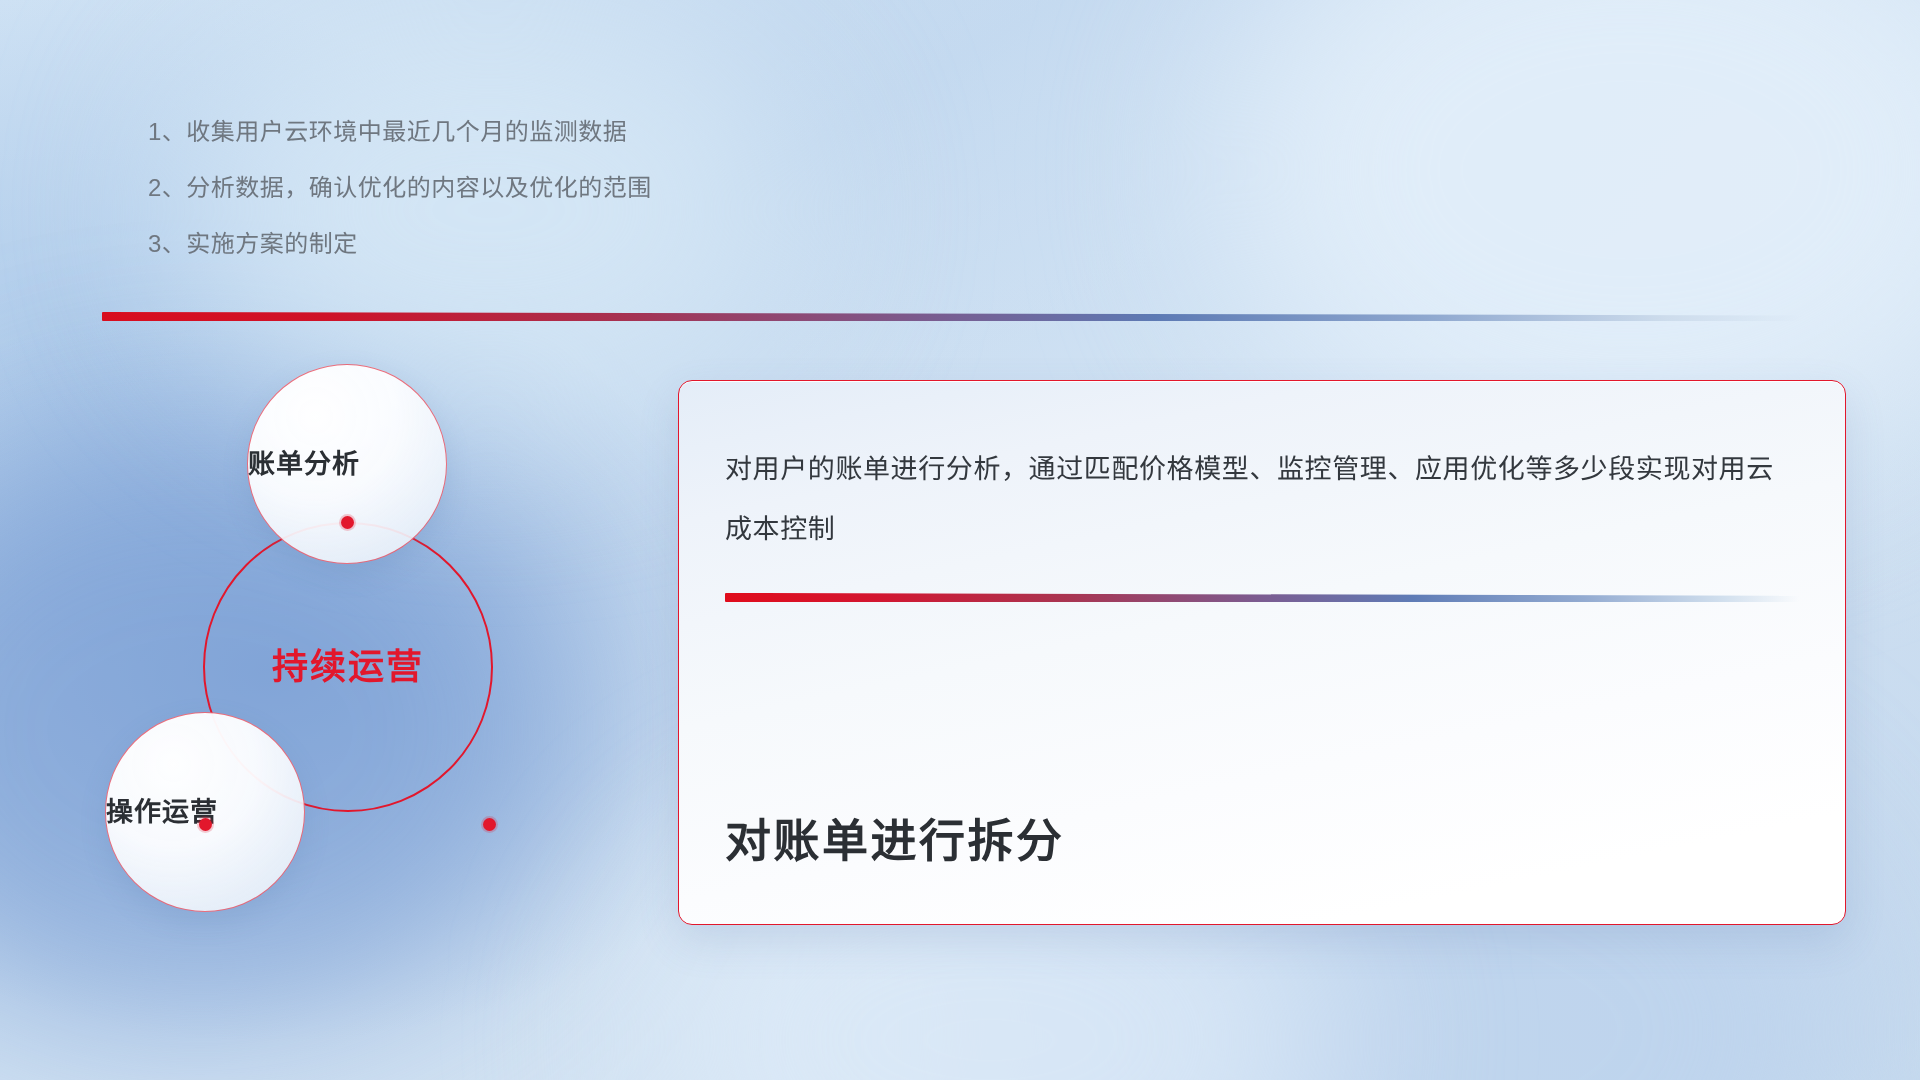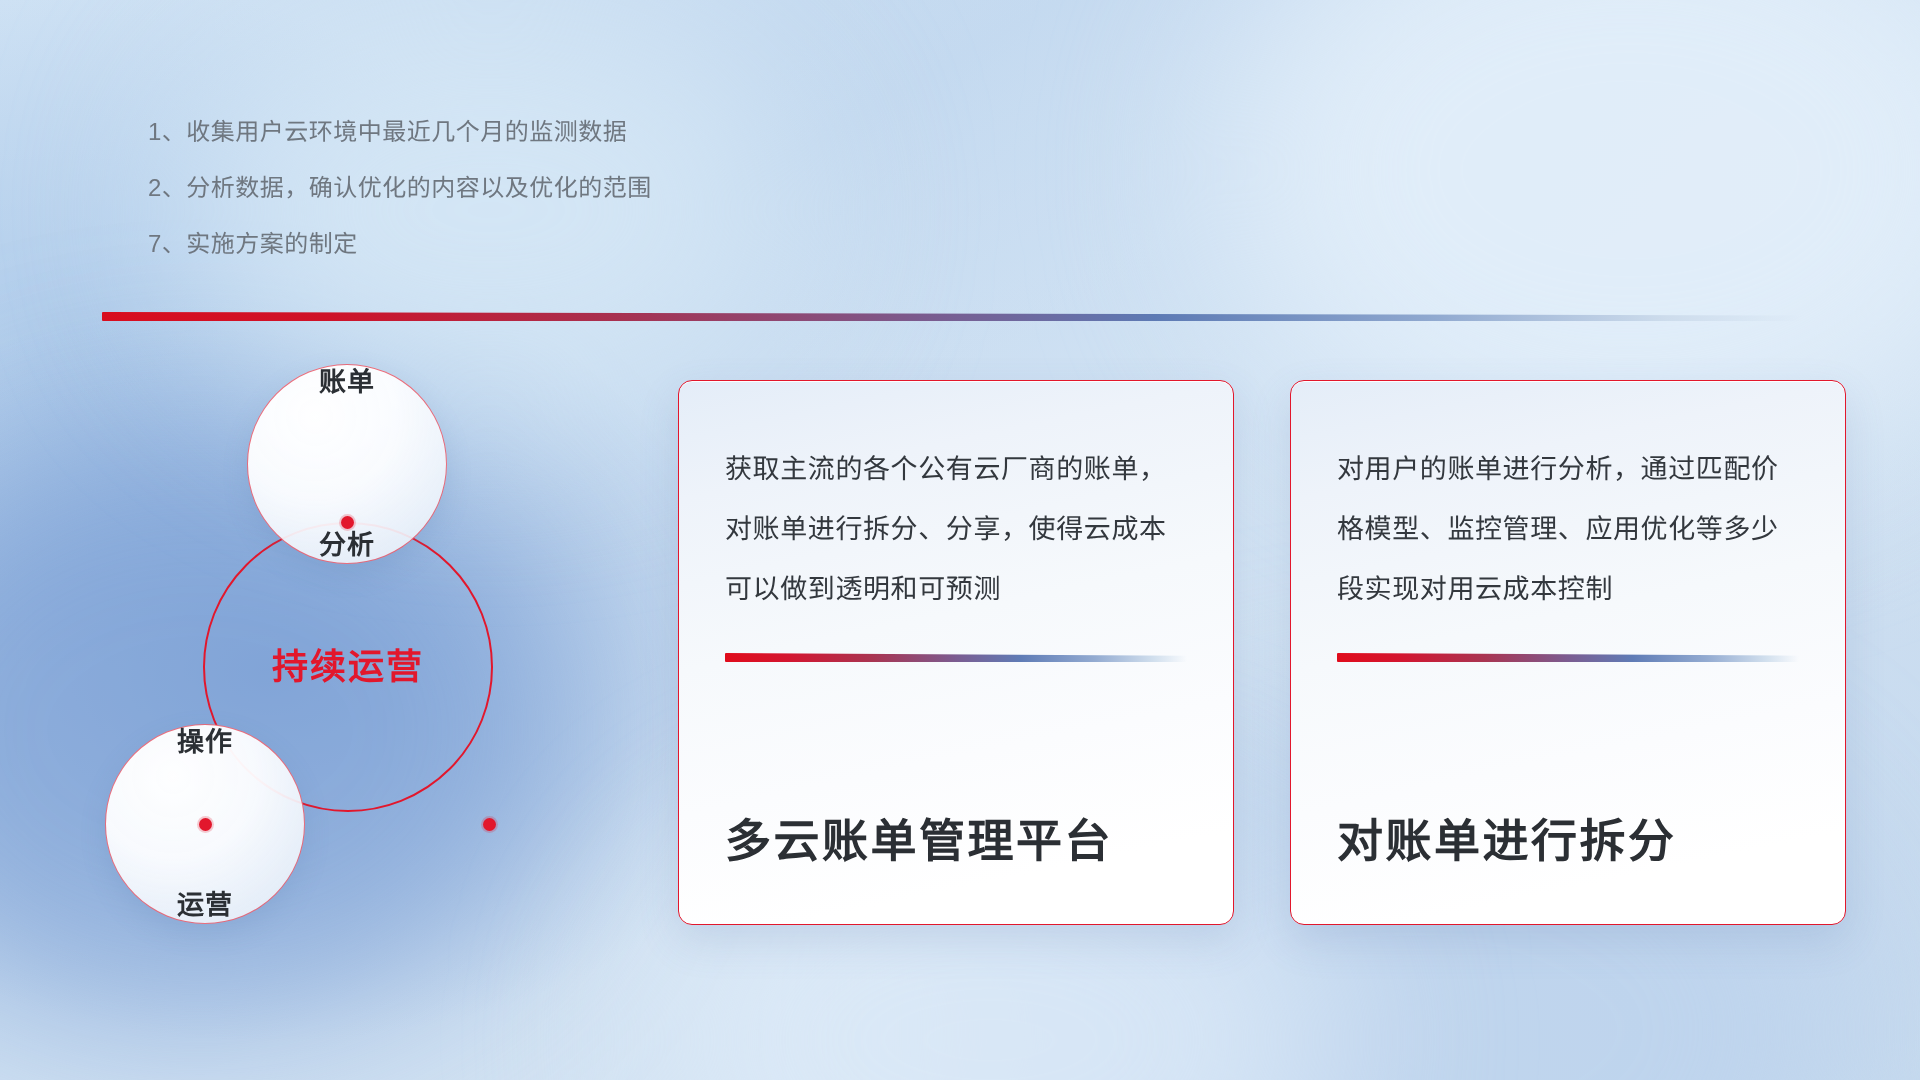--- a/index.html
+++ b/index.html
@@ -106,35 +106,34 @@
     position: absolute;
     border-radius: 50%;
     border: 1.6px solid rgba(226,23,44,0.62);
     background:
       radial-gradient(circle at 34% 26%, rgba(255,255,255,0.99) 0%,
                       rgba(252,253,255,0.96) 42%,
                       rgba(238,244,251,0.90) 78%,
                       rgba(228,238,249,0.86) 100%);
     box-shadow: 0 10px 26px rgba(90,125,175,0.18);
     display: flex;
-    flex-direction: column;
     align-items: center;
-    justify-content: space-between;
+    justify-content: flex-start;
   }
   .bubble-label {
     font-size: 27px;
     line-height: 35px;
     font-weight: 700;
     color: #2b2f34;
     text-align: center;
     letter-spacing: 1px;
   }
 
   .bubble-top   { left: 152px; top: 12px;   width: 200px; height: 200px; }
-  .bubble-left  { left: 10px;  top: 372px;  width: 200px; height: 200px; gap: 48px; }
+  .bubble-left  { left: 10px;  top: 360px;  width: 200px; height: 200px; }
   .bubble-right { left: 290px; top: 352px;  width: 200px; height: 200px; }
 
   .center-label {
     position: absolute;
     left: 108px; top: 170px;
     width: 290px; height: 290px;
     display: flex;
     flex-direction: row;
     align-items: center;
     justify-content: center;
@@ -222,21 +221,21 @@
   <div class="blob blob-a"></div>
   <div class="blob blob-b"></div>
   <div class="blob blob-c"></div>
   <div class="blob blob-d"></div>
   <div class="blob blob-e"></div>
 
   <div class="steps">
     <div class="steps-col left">
       <div class="step-line">1、收集用户云环境中最近几个月的监测数据</div>
       <div class="step-line">2、分析数据，确认优化的内容以及优化的范围</div>
-      <div class="step-line">7、实施方案的制定</div>
+      <div class="step-line">3、实施方案的制定</div>
     </div>
   </div>
 
   <div class="divider-main"></div>
 
   <div class="venn">
 
     <div class="ring ring-center"></div>
 
     <div class="center-label">
@@ -255,25 +254,20 @@
     </div>
 
 
     <div class="node-dot dot-top"></div>
     <div class="node-dot dot-left"></div>
     <div class="node-dot dot-right"></div>
   </div>
 
   <div class="cards">
 
-    <div class="card">
-      <div class="card-body">获取主流的各个公有云厂商的账单，对账单进行拆分、分享，使得云成本可以做到透明和可预测</div>
-      <div class="card-rule"></div>
-      <div class="card-title">多云账单管理平台</div>
-    </div>
 
     <div class="card">
       <div class="card-body">对用户的账单进行分析，通过匹配价格模型、监控管理、应用优化等多少段实现对用云成本控制</div>
       <div class="card-rule"></div>
       <div class="card-title">对账单进行拆分</div>
     </div>
 
   </div>
 
 </div>

